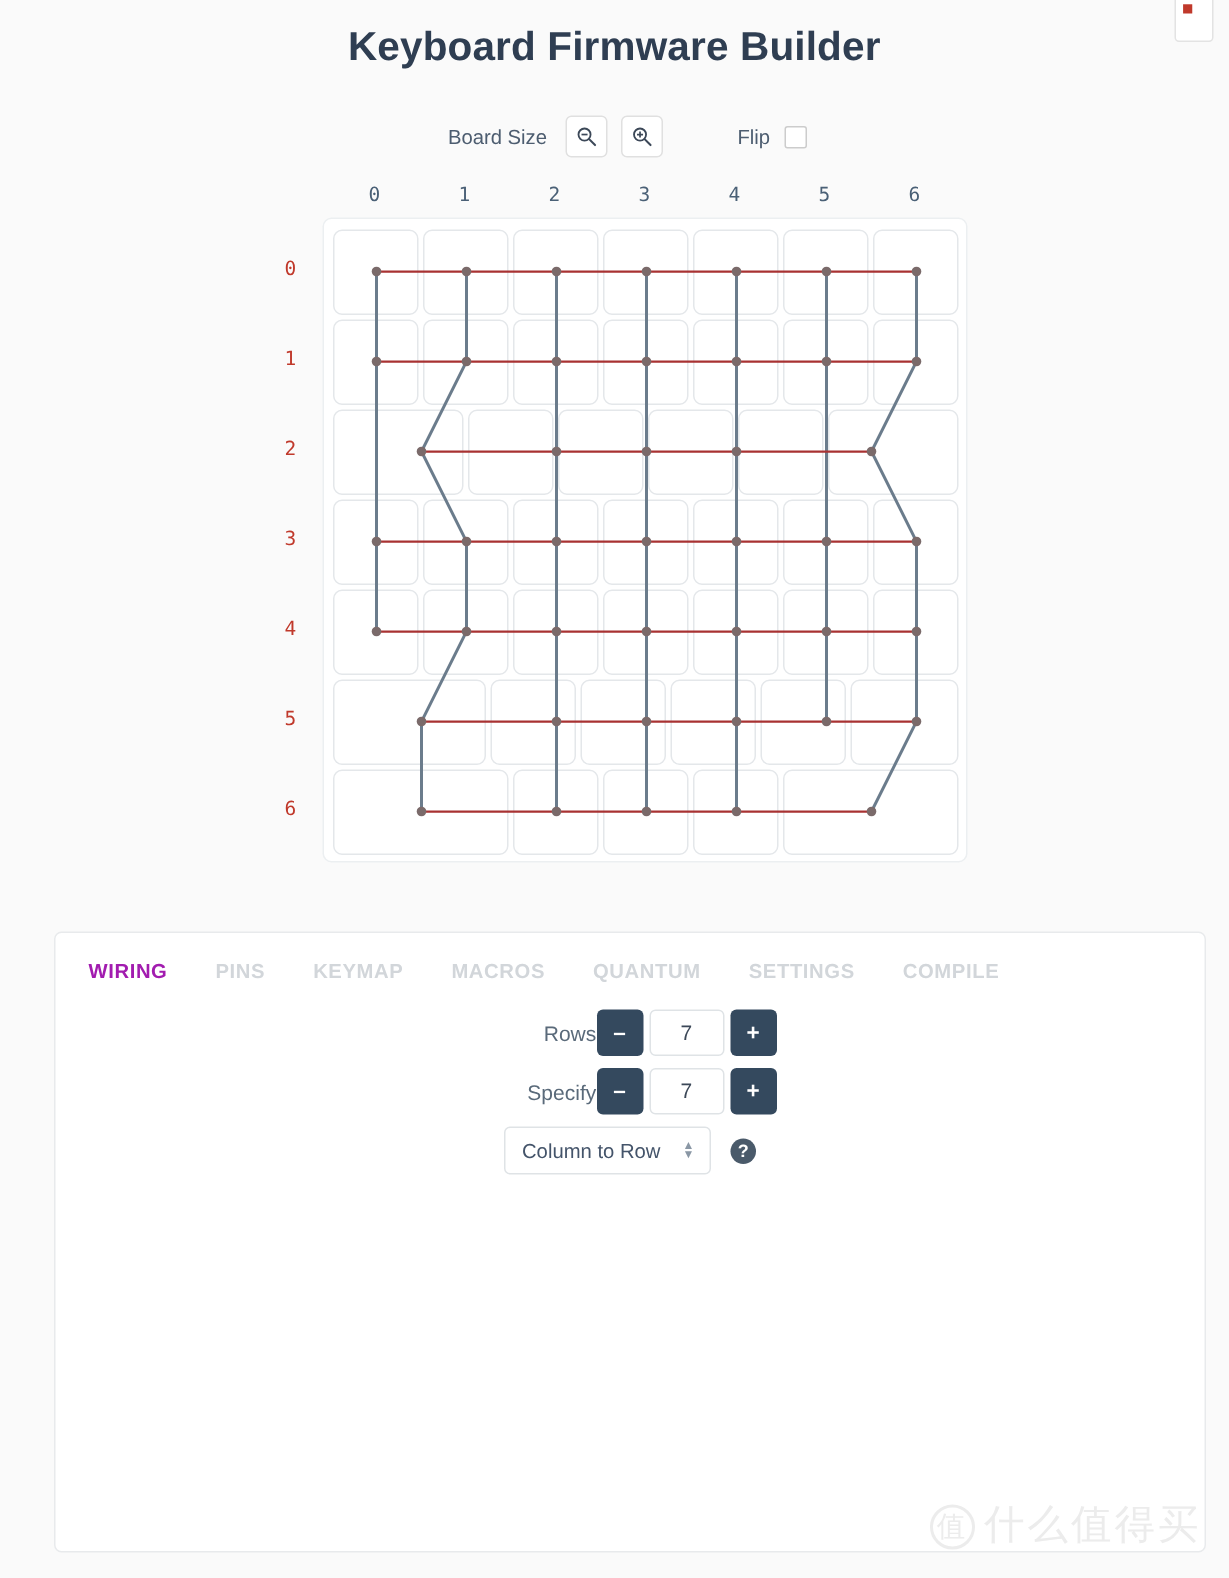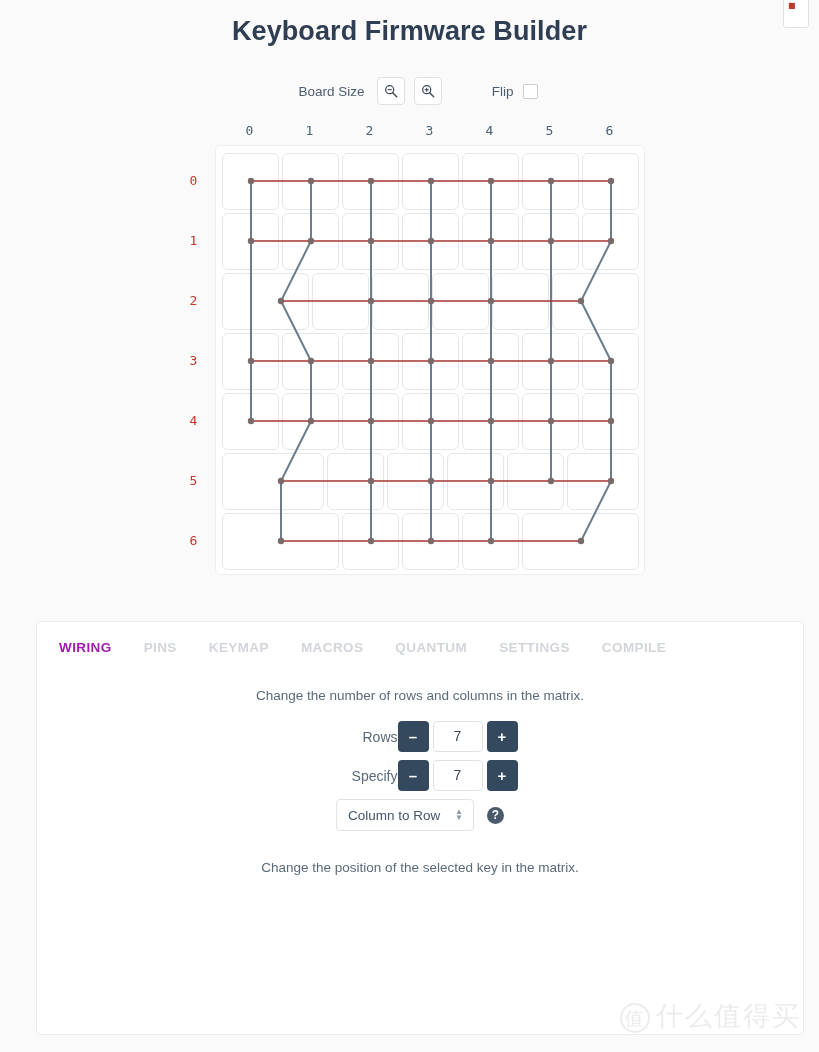--- a/index.html
+++ b/index.html
@@ -414,21 +414,20 @@
     <div class="tabs" id="tabs">
         <div class="tab active">WIRING</div>
         <div class="tab">PINS</div>
         <div class="tab">KEYMAP</div>
         <div class="tab">MACROS</div>
         <div class="tab">QUANTUM</div>
         <div class="tab">SETTINGS</div>
         <div class="tab">COMPILE</div>
       </div>
 
-    <div class="panel-text desc-1">Change the number of rows and columns in the matrix.</div>
 
     <div class="stepper-rows">
       <div class="stepper-row">
         <span class="stepper-label">Rows</span>
         <button class="step-btn">–</button>
         <div class="step-val">7</div>
         <button class="step-btn">+</button>
       </div>
       <div class="stepper-row">
         <span class="stepper-label">Specify</span>
@@ -443,21 +442,20 @@
       <div class="select-box">
         <span>Column to Row</span>
         <span class="select-arrows">
           <span>▲</span>
             <span>▼</span>
         </span>
       </div>
       <div class="help-icon">?</div>
     </div>
 
-    <div class="panel-text desc-3">Change the position of the selected key in the matrix.</div>
 
   </div>
 
   <div class="watermark">
     <span class="wm-circle">值</span><span>什么值得买</span>
   </div>
 
 </div>
 
 </body></html>

